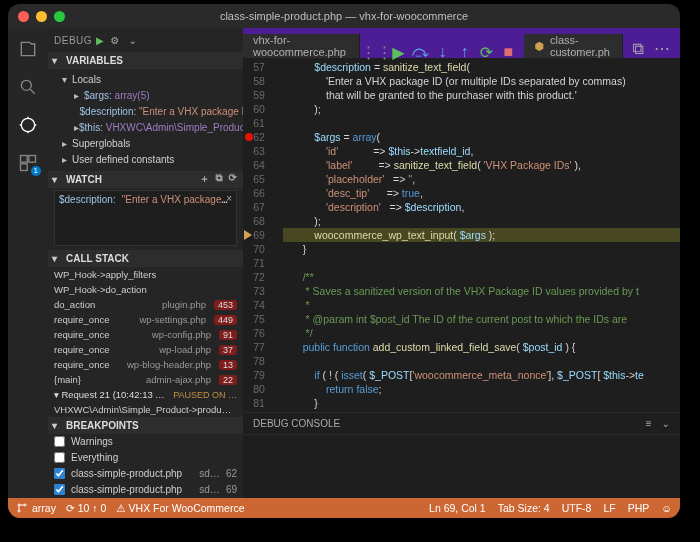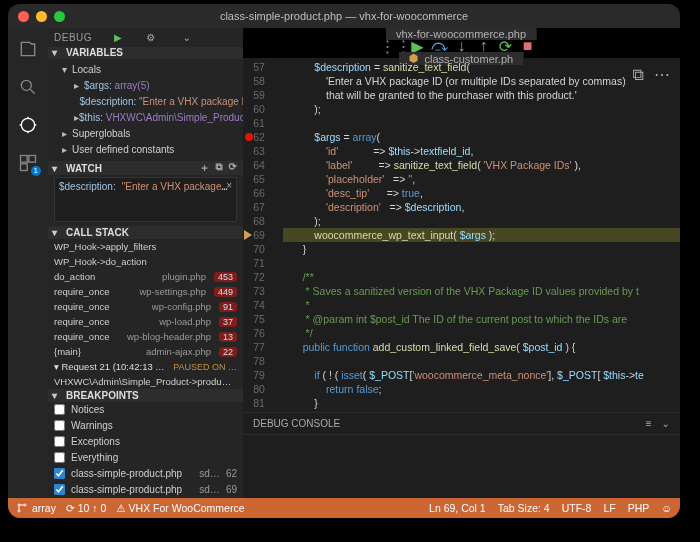--- a/index.html
+++ b/index.html
@@ -15,21 +15,21 @@
   .main { flex:1; display:flex; min-height:0; }
   
   .activity { width:40px; background:#262626; display:flex; flex-direction:column; align-items:center; padding-top:10px; gap:16px; }
   .activity .ic { width:22px; height:22px; color:#888; display:flex; align-items:center; justify-content:center; }
   .activity .ic.active { color:#fff; }
   .activity svg { width:20px; height:20px; stroke:currentColor; fill:none; stroke-width:1.6; }
   .badge-ic { position:relative; }
   .badge-ic::after { content:"1"; position:absolute; right:-2px; bottom:-2px; background:#007acc; color:#fff; font-size:8px; border-radius:7px; padding:0 3px; line-height:10px; }
   
   .sidebar { width:195px; background:#252526; color:#cfcfcf; font-size:10px; display:flex; flex-direction:column; overflow:hidden; }
-  .sb-top { display:flex; align-items:center; height:26px; padding:0 6px; gap:22px; }
+  .sb-top { display:flex; align-items:center; height:26px; padding:0 6px; gap:4px; }
   .sb-top .lbl { color:#9a9a9a; letter-spacing:.5px; }
   .sb-top select, .sb-top .combo { background:#3a3a3a; color:#ddd; border:none; font-size:10px; padding:2px 4px; border-radius:2px; flex:1; }
   .sb-top .mini { width:14px; color:#aaa; text-align:center; }
   .section-h { background:#2d2d2d; height:18px; display:flex; align-items:center; padding-left:4px; gap:4px; color:#ddd; font-size:10px; font-weight:600; }
   .section-h .carat { width:10px; display:inline-block; color:#ccc; }
   .section-h .tools { margin-left:auto; display:flex; gap:6px; padding-right:6px; color:#aaa; }
   .tree { padding:2px 0 4px 0; }
   .tree .row { display:flex; align-items:center; height:16px; padding-left:14px; white-space:nowrap; overflow:hidden; text-overflow:ellipsis; }
   .tree .row .carat { width:10px; color:#bbb; }
   .tree .indent1 { padding-left:26px; }
@@ -43,21 +43,21 @@
   .stack .fn { color:#cfcfcf; flex:1; white-space:nowrap; overflow:hidden; text-overflow:ellipsis; }
   .stack .file { color:#9a9a9a; margin-left:4px; }
   .stack .ln { background:#7f1d1d; color:#ddd; border-radius:3px; padding:0 4px; margin-left:8px; font-size:9px; }
   .stack .paused { color:#c09040; font-size:9px; margin-left:4px; }
   .bp .row { display:flex; align-items:center; height:16px; padding:0 6px; font-size:10px; gap:6px; }
   .bp input[type=checkbox]{ width:11px; height:11px; accent-color:#2a84d2; }
   .bp .file { color:#cfcfcf; flex:1; white-space:nowrap; overflow:hidden; text-overflow:ellipsis; }
   .bp .ln { color:#9a9a9a; }
   
   .editor { flex:1; display:flex; flex-direction:column; background:#1e1e1e; min-width:0; }
-  .tabbar { height:30px; background:#000000; display:flex; align-items:center;flex-direction:column; }
+  .tabbar { height:30px; background:#4c1d95; display:flex; align-items:flex-end; }
   .tab { display:flex; align-items:center; padding:0 10px; gap:6px; font-size:11px; color:#b0b0b0; background:#2d2d2d; border-right:1px solid #1e1e1e; }
   .debugctl { display:flex; align-items:center; gap:10px; padding:0 10px; color:#9cc; }
   .debugctl .di { width:12px; height:12px; display:flex; align-items:center; justify-content:center; }
   .tabbar .tools { margin-left:auto; display:flex; align-items:center; gap:10px; padding:0 10px; color:#aaa; }
   
   .code-area { flex:1; display:flex; min-height:0; position:relative; }
   .gutter { width:40px; background:#1e1e1e; color:#6a6a6a; font-family:Menlo,monospace; font-size:10.5px; text-align:center; padding-right:8px; padding-top:2px; line-height:14px; position:relative; }
   .gline { height:14px; position:relative; }
   .gline .bp { position:absolute; left:2px; top:3px; width:8px; height:8px; border-radius:50%; background:#e51400; }
   .gline .cur { position:absolute; left:1px; top:2px; width:0;height:0;border-top:5px solid transparent;border-bottom:5px solid transparent;border-left:8px solid #d4a055; }
@@ -211,29 +211,21 @@
           </div>
         </div>
 
       <div class="section-h">
           <span class="carat">▾</span>
           <span>BREAKPOINTS</span>
         </div>
       <div class="bp" id="bplist">
           <div class="row">
             <input type="checkbox" style="">
-            <span class="file">Notices</span>
-          </div>
-          <div class="row">
-            <input type="checkbox" style="">
             <span class="file">Warnings</span>
-          </div>
-          <div class="row">
-            <input type="checkbox" style="">
-            <span class="file">Exceptions</span>
           </div>
           <div class="row">
             <input type="checkbox" style="">
             <span class="file">Everything</span>
           </div>
           <div class="row">
             <input type="checkbox" checked="" style="">
             <span class="file">class-simple-product.php</span>
             <span class="ln">sd…</span>
             <span class="ln">62</span>

